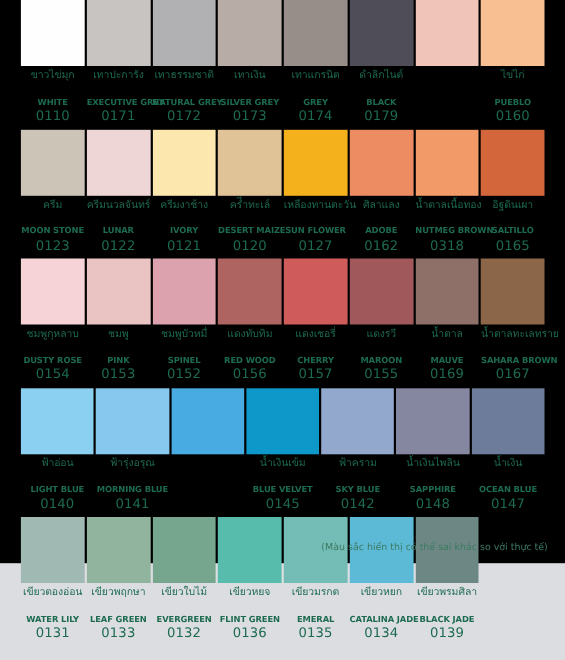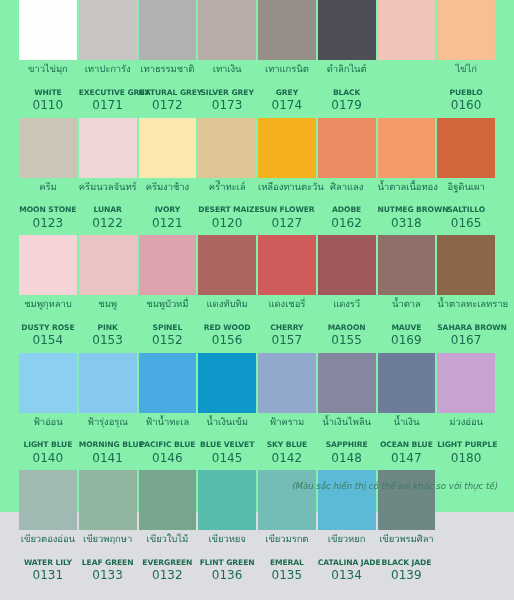--- a/index.html
+++ b/index.html
@@ -12,21 +12,21 @@
     background: #dcdde1;
     font-family: "DejaVu Sans", "Liberation Sans", sans-serif;
     overflow: hidden;
   }
   .palette-sheet {
     width: 514px;
     height: 512px;
     box-sizing: border-box;
     padding: 0;
     position: relative;
-    background: #86efac;
+    background: #000000;
   }
   .swatch-grid {
     display: block;
     padding: 0;
   }
   .swatch-row {
     display: flex;
     width: 100%;
     box-sizing: border-box;
     padding: 0 18px;
@@ -73,23 +73,22 @@
   .label-code {
     font-size: 12px;
     display: block;
     margin-top: 2px;
     letter-spacing: 0.1px;
     color: #1d6b4f;
   }
   .footnote {
     position: absolute;
     right: 16px;
-    bottom: 21px;
+    bottom: 9px;
     font-size: 8.6px;
-    font-style: italic;
     color: #3d7a62;
     text-align: right;
     white-space: nowrap;
   }
   .empty-cell .swatch-chip {
     background: transparent;
   }
   .empty-cell .swatch-labels { visibility: hidden; }
 </style>
 </head>
@@ -306,25 +305,20 @@
       <div class="swatch-cell">
         <span class="swatch-chip" style="background-color: rgb(135, 200, 239);"></span>
         <span class="swatch-labels">
           <span class="label-th">ฟ้ารุ่งอรุณ</span>
           <span class="label-en">MORNING BLUE</span>
           <span class="label-code">0141</span>
         </span>
       </div>
       <div class="swatch-cell">
         <span class="swatch-chip" style="background-color: rgb(72, 171, 226);"></span>
-        <span class="swatch-labels">
-          <span class="label-th">ฟ้าน้ำทะเล</span>
-          <span class="label-en">PACIFIC BLUE</span>
-          <span class="label-code">0146</span>
-        </span>
       </div>
       <div class="swatch-cell">
         <span class="swatch-chip" style="background-color: rgb(14, 152, 202);"></span>
         <span class="swatch-labels">
           <span class="label-th">น้ำเงินเข้ม</span>
           <span class="label-en">BLUE VELVET</span>
           <span class="label-code">0145</span>
         </span>
       </div>
       <div class="swatch-cell">
@@ -344,28 +338,20 @@
         </span>
       </div>
       <div class="swatch-cell">
         <span class="swatch-chip" style="background-color: rgb(110, 124, 155);"></span>
         <span class="swatch-labels">
           <span class="label-th">น้ำเงิน</span>
           <span class="label-en">OCEAN BLUE</span>
           <span class="label-code">0147</span>
         </span>
       </div>
-      <div class="swatch-cell">
-        <span class="swatch-chip" style="background-color: rgb(199, 162, 210);"></span>
-        <span class="swatch-labels">
-          <span class="label-th">ม่วงอ่อน</span>
-          <span class="label-en">LIGHT PURPLE</span>
-          <span class="label-code">0180</span>
-        </span>
-      </div>
     </div>
 
     <div class="swatch-row">
       <div class="swatch-cell">
         <span class="swatch-chip" style="background-color: rgb(161, 185, 179);"></span>
         <span class="swatch-labels">
           <span class="label-th">เขียวตองอ่อน</span>
           <span class="label-en">WATER LILY</span>
           <span class="label-code">0131</span>
         </span>

